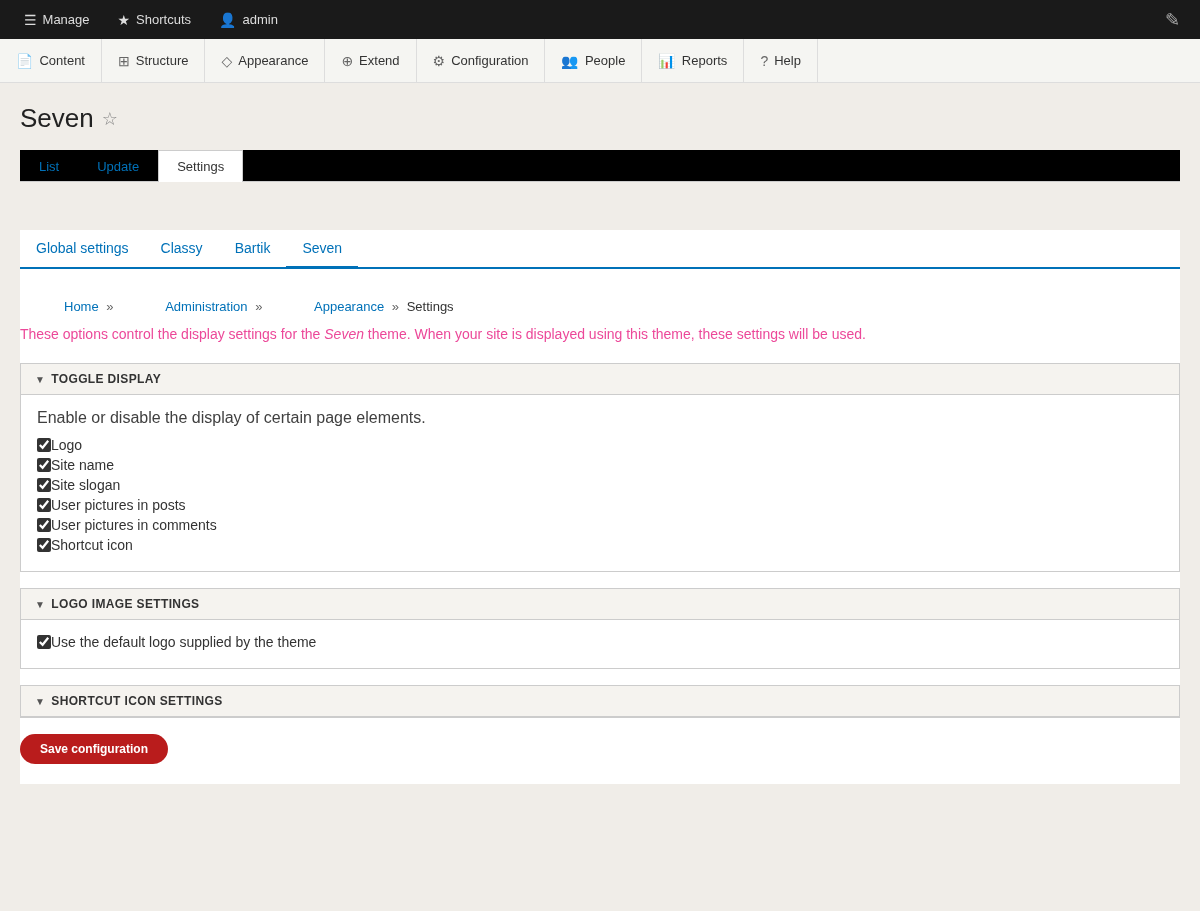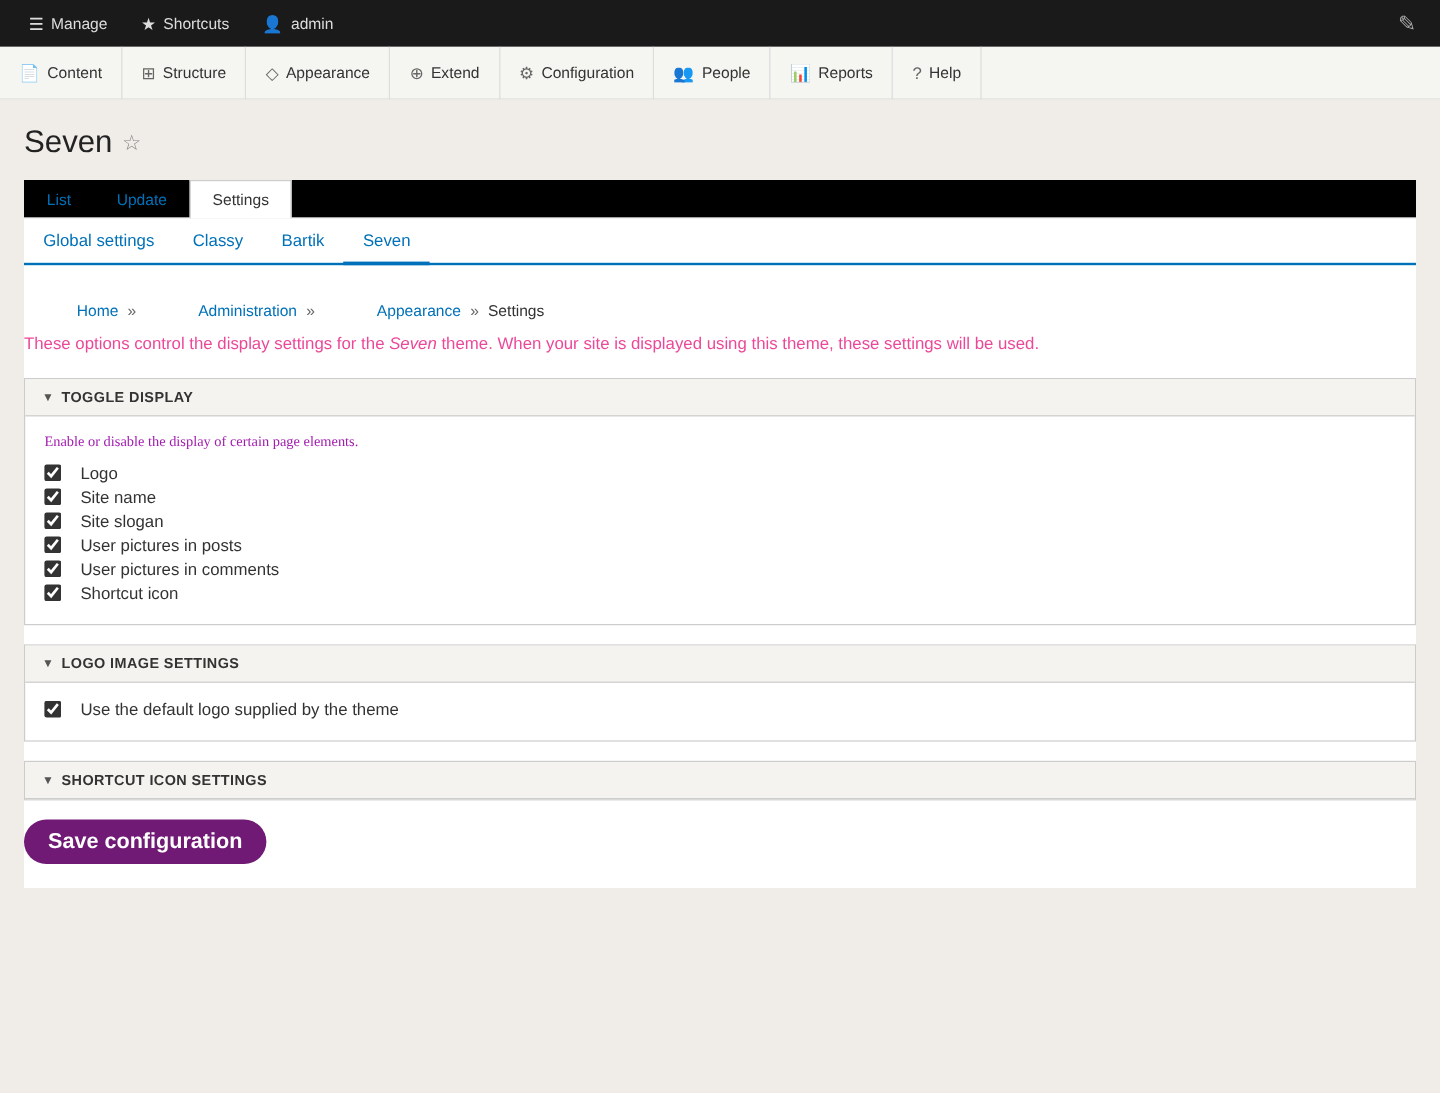--- a/index.html
+++ b/index.html
@@ -102,20 +102,21 @@
     .sub-tab.active {
       color: #0071b8;
       border-bottom: 3px solid #0071b8;
       font-weight: normal;
     }
 
     
     .content-area {
       background: #fff;
       padding: 0 0 20px 0;
+      margin-top: 48px;
     }
 
     
     .breadcrumb {
       font-size: 13px;
       color: #0071b8;
       margin-bottom: 10px;
       padding: 14px 0 0 0;
     }
     .breadcrumb a { color: #0071b8; text-decoration: none; padding-left: 44px; }
@@ -145,46 +146,45 @@
       letter-spacing: 0.03em;
       border-bottom: 1px solid #ccc;
       display: flex;
       align-items: center;
       gap: 6px;
       cursor: pointer;
     }
     .fieldset-legend .arrow { font-size: 10px; color: #555; }
     .fieldset-body { padding: 14px 16px; }
     .fieldset-desc {
-      font-size: 12px;
-      color: #a21caf;
+      font-size: 16px;
+      color: #404040;
       margin-bottom: 10px;
-      font-family: Liberation Serif, serif;
     }
 
     
     .checkbox-item {
       display: flex;
       align-items: center;
-      gap: 16px;
+      gap: 0;
       margin-bottom: 4px;
       font-size: 14px;
     }
     .checkbox-item input[type="checkbox"] {
       width: 14px; height: 14px;
       accent-color: #333;
     }
 
     
     .save-btn {
-      background: #701a75;
+      background: #b91c1c;
       color: #fff;
       border: none;
       padding: 8px 20px;
-      font-size: 18px;
+      font-size: 12px;
       border-radius: 20px;
       cursor: pointer;
       font-weight: bold;
     }
   </style>
 </head>
 <body>
 
 <div class="admin-bar">
   <div class="admin-bar-left">

